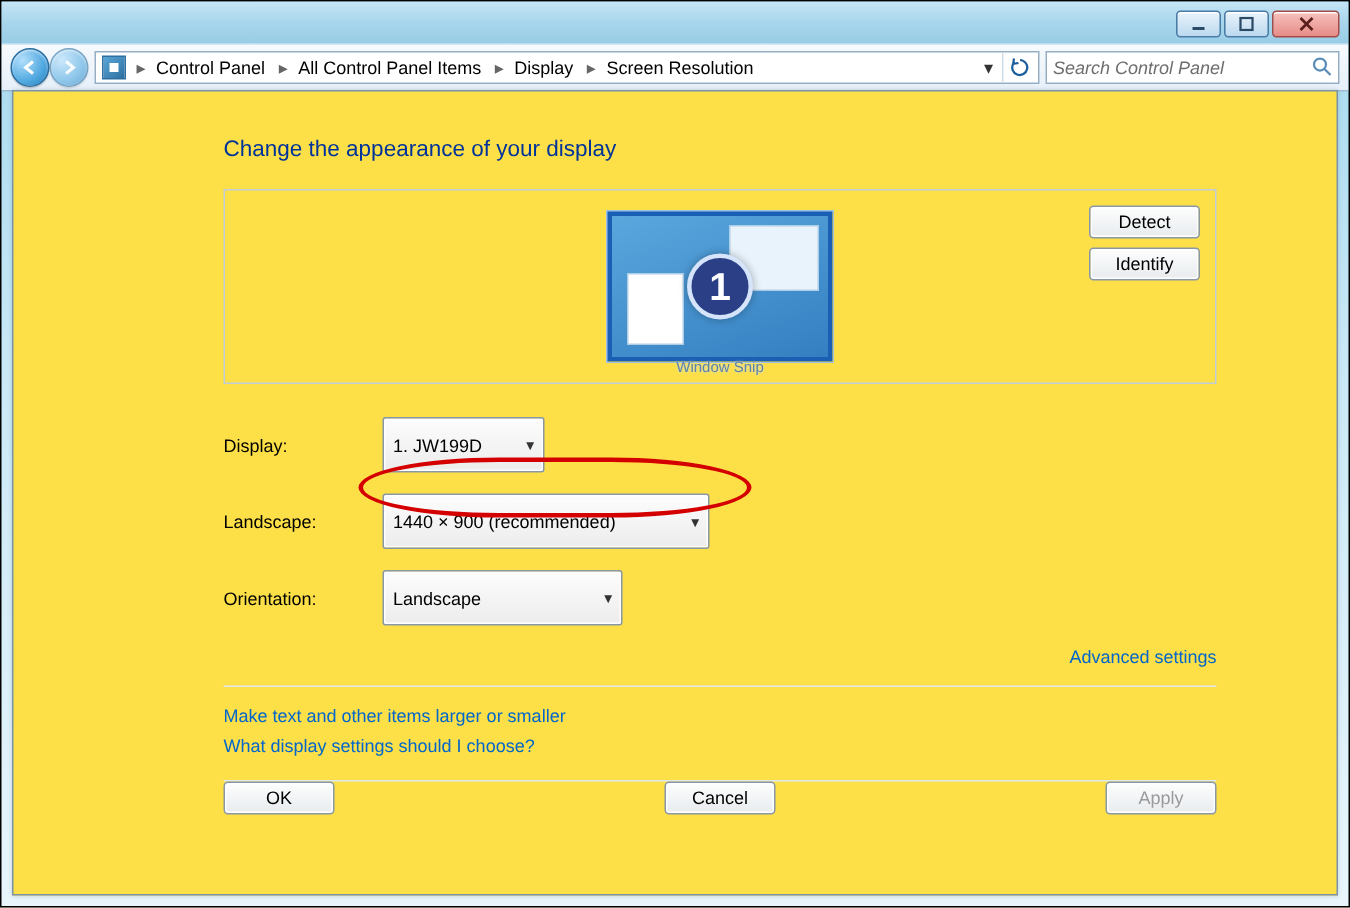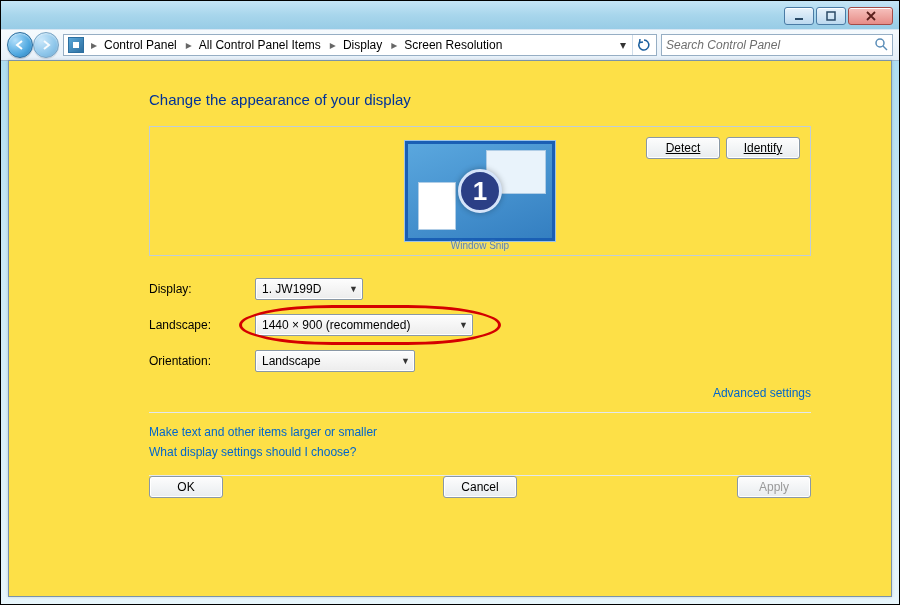--- a/index.html
+++ b/index.html
@@ -94,21 +94,21 @@
     width:16px; height:18px; display:flex; align-items:center; justify-content:center;
     color:#333;
   }
   .refresh-btn {
     width: 22px; height: 20px;
     display:flex; align-items:center; justify-content:center;
     border-left:1px solid #cfddea;
     color:#1c5f9e;
   }
   .searchbox {
-    width: 232px;
+    width: 196px;
     height: 22px;
     background: #fff;
     border: 1px solid #96aec4;
     display: flex; align-items: center;
     padding: 0 4px;
     color:#6e6e6e;
     font-style: italic;
     justify-content: space-between;
   }
   .searchbox .mag { color:#5a8db8; font-style:normal;}
@@ -130,21 +130,21 @@
     border: 1px solid #bfcdd9;
     height: 130px;
     position: relative;
     display:flex;
     align-items:center;
     justify-content:center;
     margin-bottom: 22px;
   }
   .preview-btns{
     position:absolute; right:10px; top:10px;
-    display:flex; flex-direction:row; gap:6px;text-decoration:underline;
+    display:flex; flex-direction:column; gap:6px;
   }
   .btn {
     min-width: 74px;
     height: 22px;
     border: 1px solid #8a98a6;
     background: linear-gradient(to bottom, #fdfdfd, #e8ecef);
     border-radius: 3px;
     font-size: 12px;
     display:flex; align-items:center; justify-content:center;
     padding: 0 10px;
@@ -178,21 +178,21 @@
     position:absolute; left:50%; bottom:4px; transform:translateX(-50%);
     font-size:10px; color:#5e82a9; 
     text-shadow:0 0 2px #c8def2;
   }
   .form-row{
     display:flex; align-items:center;
     margin-bottom:14px;
   }
   .form-row .label{ width:106px; }
   .dropdown{
-    height:22px;
+    height:37px;
     border:1px solid #8a98a6;
     background: linear-gradient(to bottom,#fdfdfd,#ececec);
     display:flex; align-items:center; justify-content:space-between;
     padding: 0 4px 0 6px;
     font-size:12px;
     border-radius:2px;
     box-shadow: inset 0 0 0 1px #fff;
   }
   .dropdown .tri{ font-size:9px; color:#333; margin-left:8px;}
   .dd-display{ width:108px; }

